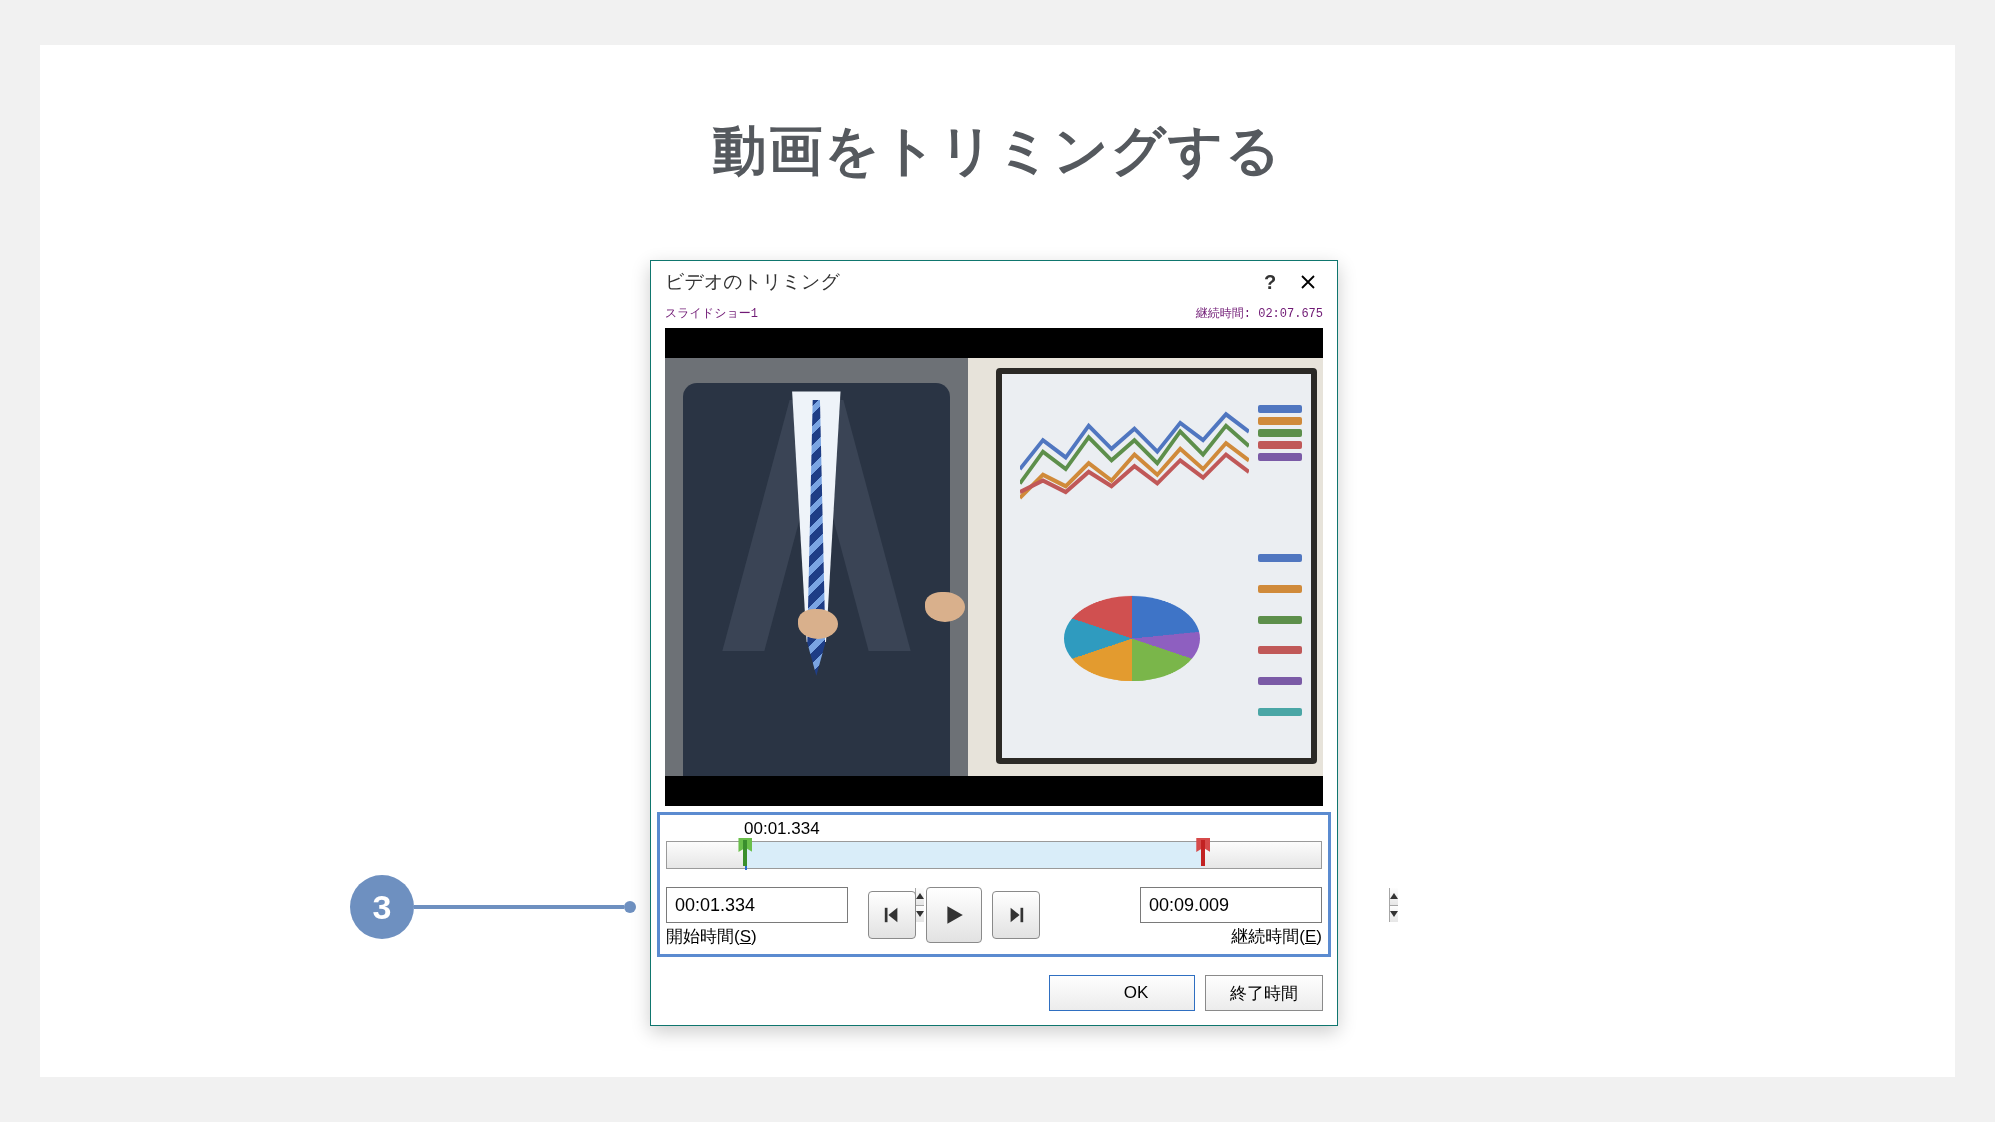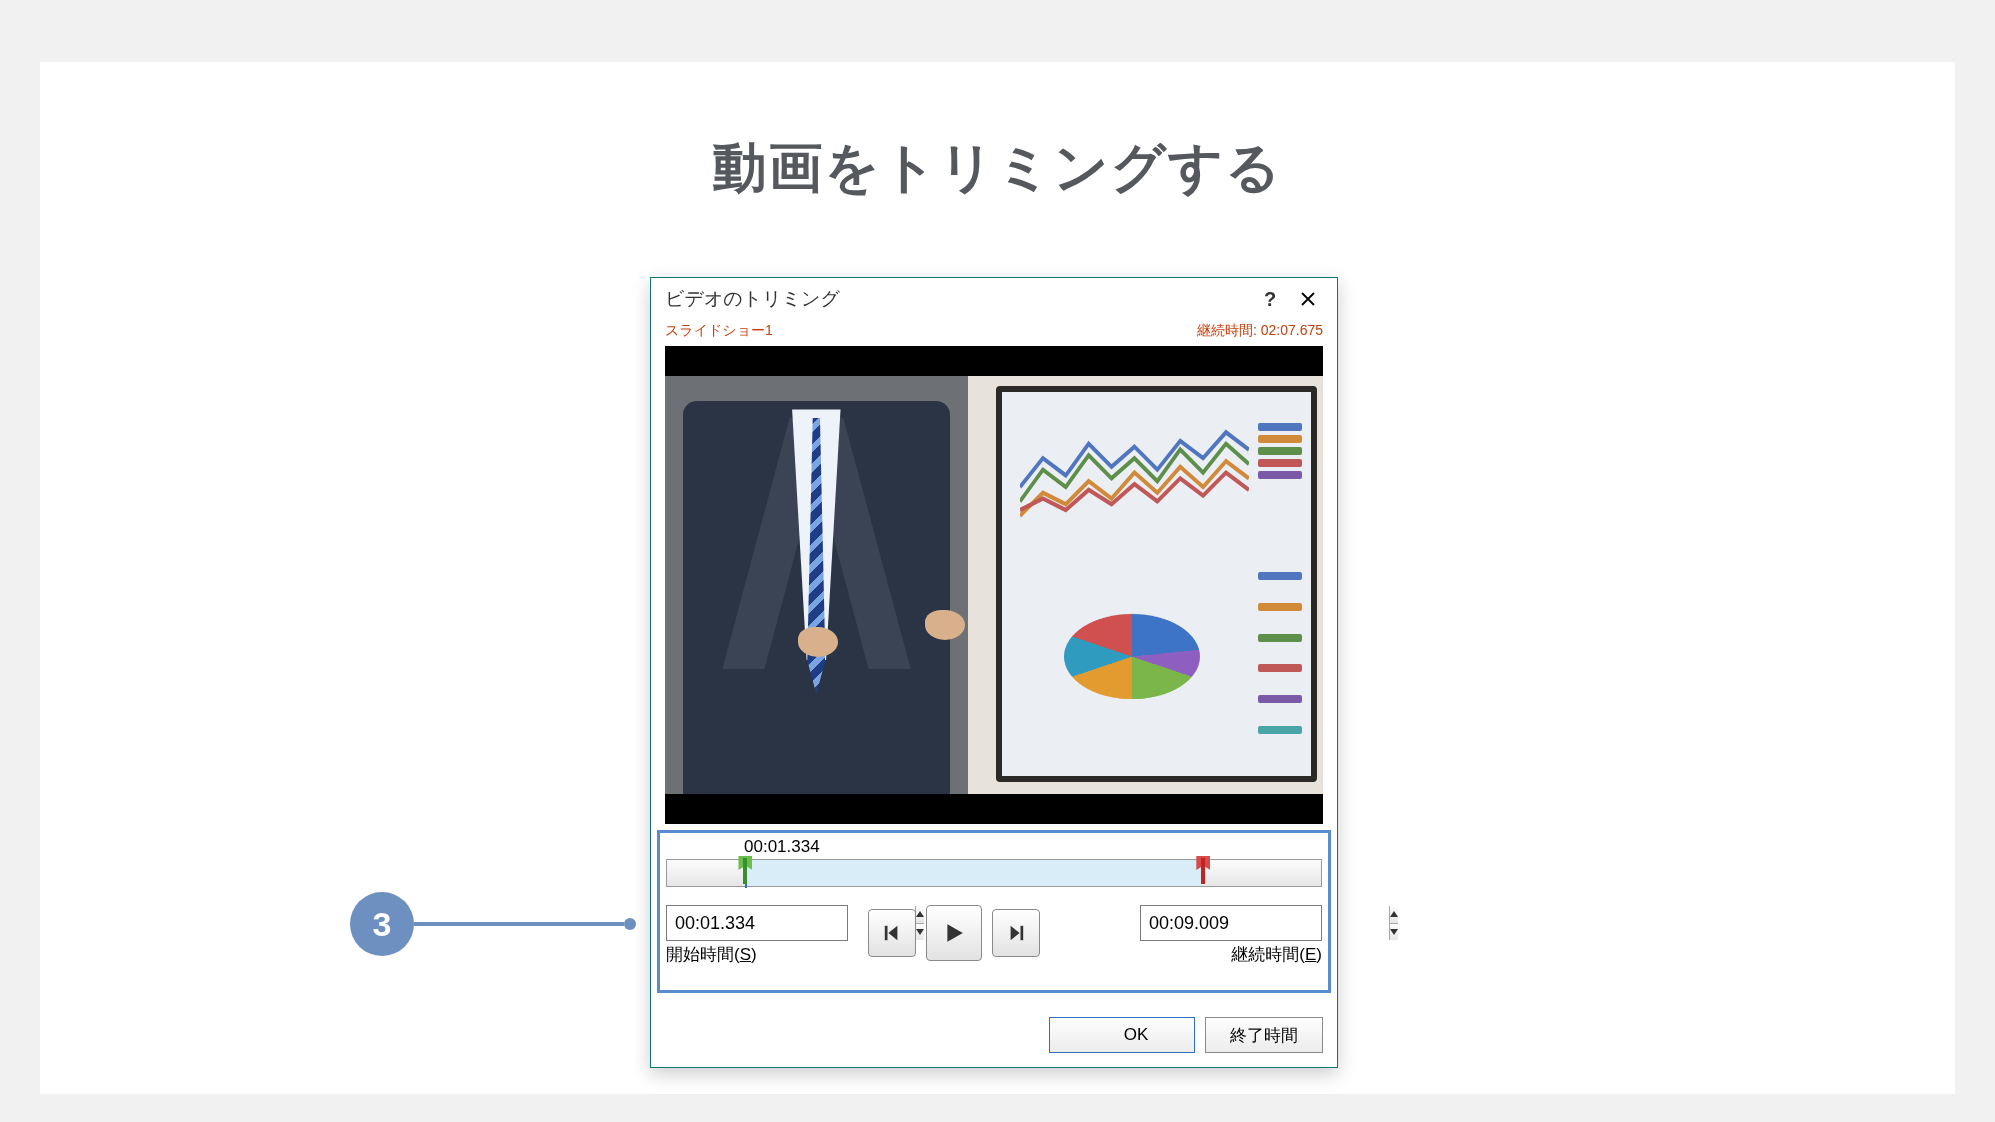--- a/index.html
+++ b/index.html
@@ -5,21 +5,21 @@
   html,body{margin:0;padding:0;}
   body{
     background:#f1f1f1;
     font-family:"Yu Gothic UI","Meiryo",sans-serif;
     width:1995px;
     height:1122px;
     position:relative;
   }
   .page{
     position:absolute;
-    left:40px; top:62px;
+    left:40px; top:45px;
     width:1915px; height:1032px;
     background:#ffffff;
   }
   .page-title{
     position:absolute;
     top:70px; left:0; right:0;
     text-align:center;
     font-size:54px;
     font-weight:800;
     color:#55595e;
@@ -64,21 +64,21 @@
   .tb-btn{
     width:38px;height:30px;display:flex;align-items:center;justify-content:center;
     font-size:22px;line-height:1;color:#333;cursor:pointer;user-select:none;
   }
   .tb-btn.help{font-size:20px;font-weight:600}
   .tb-btn.close svg{width:16px;height:16px}
 
   .dlg-inforow{
     display:flex;justify-content:space-between;align-items:flex-end;
     padding:4px 14px 6px 14px;
-    font-size:14px;color:#c2410c;
+    font-size:12px;color:#701a75;font-family:Liberation Mono, monospace;
   }
 
   .video-frame{
     margin:0 14px;
     height:478px;
     background:#000;
     position:relative;
     overflow:hidden;
   }
   
@@ -101,23 +101,23 @@
   .vs-legend div{height:8px;border-radius:2px}
   .vs-pie{position:absolute;left:20%;top:48%;width:44%;height:42%;}
   .vs-pie .base{width:100%;height:100%;border-radius:50%;
      background:conic-gradient(#3e74c7 0 22%, #8e5fc0 22% 34%, #7ab64a 34% 50%, #e39b2f 50% 66%, #2f9bbf 66% 84%, #d05050 84% 100%);
      transform:rotateX(58deg);}
   .vs-bars{position:absolute;right:3%;top:44%;width:14%;height:48%;display:flex;flex-direction:column;justify-content:space-around}
   .vs-bars div{height:8px;border-radius:2px}
 
   
   .controls-band{
-    margin:6px 6px 12px 6px;
+    margin:6px 6px 6px 6px;
     border:3px solid #5b8bd0;
-    padding:4px 6px 24px 6px;
+    padding:4px 6px 6px 6px;
   }
   .playhead-time{
     font-size:17px;color:#000;margin:0 0 2px 78px;
   }
   .timeline{
     position:relative;height:26px;
     background:#fff;border:1px solid #9a9a9a;
     overflow:visible;
   }
   .tl-before{position:absolute;left:0;top:0;bottom:0;width:12%;

